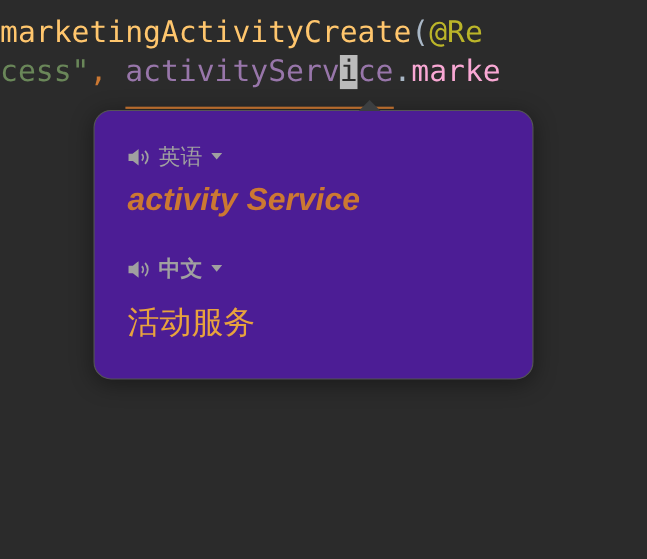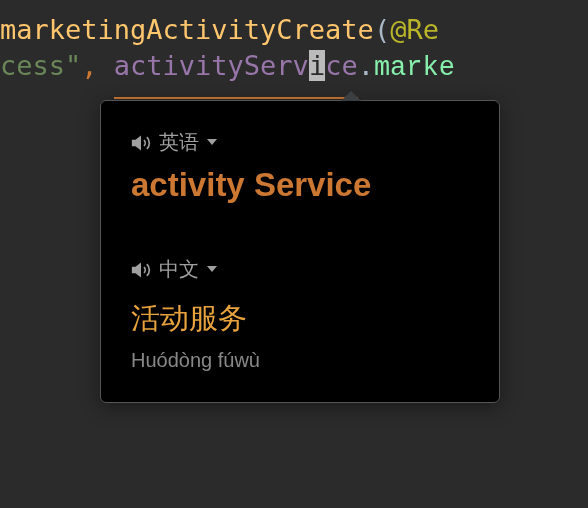--- a/index.html
+++ b/index.html
@@ -30,30 +30,30 @@
   .identifier-underlined {
     color: #9876aa;
     border-bottom: 2px solid #cc7832;
     padding-bottom: 16px;
   }
   .cursor-block {
     background: #bbbbbb;
     color: #2b2b2b;
   }
   .dot { color: #a9b7c6; }
-  .method-call { color: #86efac; font-family: Liberation Mono, monospace; }
+  .method-call { color: #f9a8d4; }
 
   .tooltip {
     position: absolute;
     top: 100px;
-    left: 100px;
+    left: 85px;
     width: 400px;
-    background: #000000;
+    background: #4c1d95;
     border: 1px solid #555;
-    border-radius: 6px;
+    border-radius: 16px;
     padding: 28px 30px 30px 30px;
     box-shadow: 0 4px 20px rgba(0,0,0,0.4);
     font-family: -apple-system, "Segoe UI", "PingFang SC", "Microsoft YaHei", sans-serif;
   }
   .tooltip::before {
     content: "";
     position: absolute;
     top: -10px;
     left: 240px;
     border-left: 10px solid transparent;
@@ -61,38 +61,39 @@
     border-bottom: 10px solid #3c3f41;
   }
   .lang-header {
     display: flex;
     align-items: center;
     gap: 8px;
     color: #a0a0a0;
     font-size: 20px;
     margin-bottom: 10px;
   }
-  .lang-header.second { margin-top: 52px; }
+  .lang-header.second { margin-top: 32px; font-weight: bold; }
   .speaker-icon {
     display: inline-flex;
     width: 20px;
     height: 20px;
     align-items: center;
     justify-content: center;
   }
   .speaker-icon svg { width: 20px; height: 20px; }
   .chevron {
     display: inline-flex;
     width: 12px;
     height: 12px;
   }
   .chevron svg { width: 10px; height: 10px; }
   .translation-en {
     color: #cc7832;
-    font-size: 33px;
+    font-size: 29px;
+    font-style: italic;
     font-weight: 600;
     margin-top: 6px;
   }
   .translation-cn {
     color: #e8a33d;
     font-size: 29px;
     font-weight: 400;
     margin-top: 16px;
   }
   .romanization {
@@ -136,14 +137,13 @@
       </svg>
     </span>
     <span>中文</span>
     <span class="chevron">
       <svg viewBox="0 0 10 10">
           <path d="M0 2 L5 8 L10 2 Z" fill="#a0a0a0"></path>
         </svg>
     </span>
   </div>
   <div class="translation-cn">活动服务</div>
-  <div class="romanization">Huódòng fúwù</div>
 </div>
 
 </body></html>

